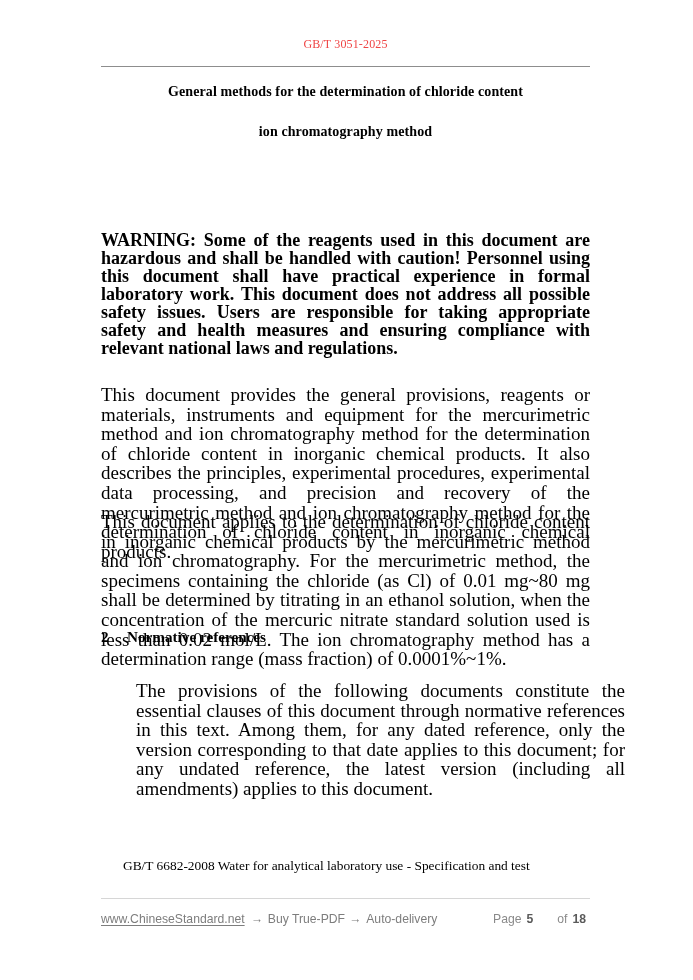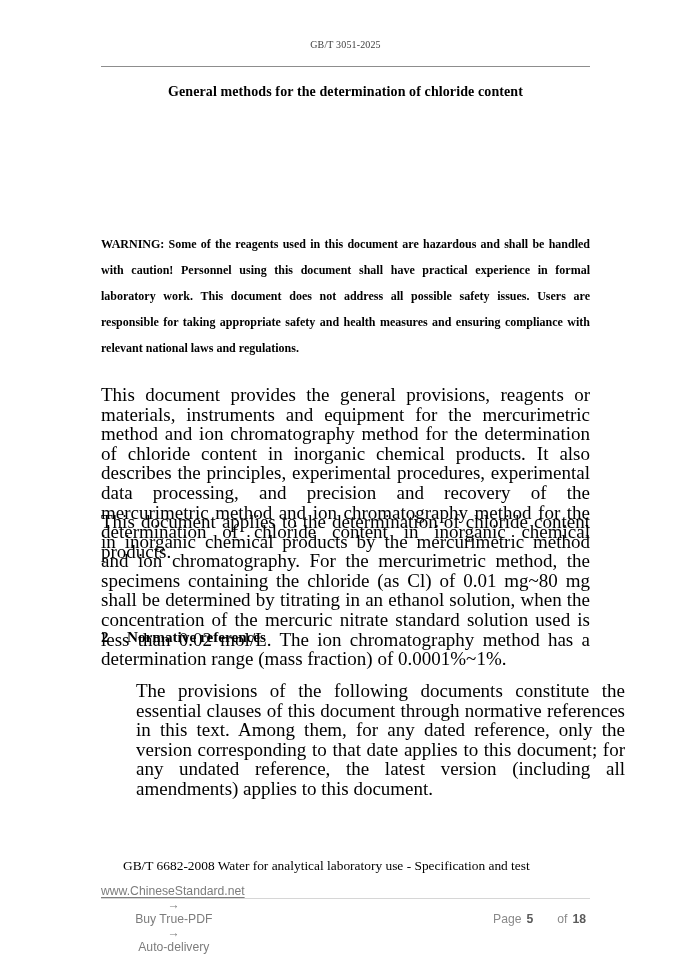--- a/index.html
+++ b/index.html
@@ -31,22 +31,22 @@
     width: 489px;
   }
 
   
   .page-header {
     top: 34px;
     text-align: center;
   }
   .page-header .hdr-text {
     font-family: "Liberation Serif", "DejaVu Serif", serif;
-    font-size: 10px;
-    color: #404040;
+    font-size: 12px;
+    color: #ef4444;
     letter-spacing: 0.15px;
   }
   .header-rule {
     position: absolute;
     left: 101px;
     top: 66px;
     width: 489px;
     height: 1px;
     background: #8d8d8d;
   }
@@ -62,22 +62,22 @@
   }
   .doc-title .tline {
     display: block;
     white-space: nowrap;
   }
 
   
   .warning-block {
     top: 231px;
     font-weight: bold;
-    font-size: 12px;
-    line-height: 26px;
+    font-size: 18px;
+    line-height: 18px;
     text-align: justify;
     text-justify: inter-word;
   }
 
   
   .section-heading {
     font-weight: bold;
     font-size: 15.2px;
     line-height: 20px;
     white-space: nowrap;
@@ -128,23 +128,22 @@
     height: 22px;
     font-family: "Liberation Sans", "DejaVu Sans", sans-serif;
     font-size: 12.2px;
     color: #7d7d7d;
     display: flex;
     align-items: center;
     justify-content: space-between;
   }
   .footer-promo {
     display: flex;
-    align-items: center;
-    white-space: nowrap;
-    flex-direction: column;
+    align-items: flex-end;
+    white-space: nowrap;
   }
   .footer-url {
     text-decoration: underline;
     text-underline-offset: 2px;
     color: #7d7d7d;
     padding-right: 2px;
   }
   .footer-arrow {
     padding: 0 5px 0 4px;
     color: #7d7d7d;
@@ -166,20 +165,21 @@
 
 <div class="page">
 
   <div class="content-col page-header">
     <span class="hdr-text">GB/T 3051-2025</span>
   </div>
   <div class="header-rule"></div>
 
   <div class="content-col doc-title">
     <span class="tline">General methods for the determination of chloride content</span>
+    <span class="tline">ion chromatography method</span>
   </div>
 
   <div class="content-col warning-block">WARNING: Some of the reagents used in this document are hazardous and shall be handled with caution! Personnel using this document shall have practical experience in formal laboratory work. This document does not address all possible safety issues. Users are responsible for taking appropriate safety and health measures and ensuring compliance with relevant national laws and regulations.</div>
 
 
   <div class="content-col body-para" id="para-scope-1">This document provides the general provisions, reagents or materials, instruments and equipment for the mercurimetric method and ion chromatography method for the determination of chloride content in inorganic chemical products. It also describes the principles, experimental procedures, experimental data processing, and precision and recovery of the mercurimetric method and ion chromatography method for the determination of chloride content in inorganic chemical products.</div>
   <div class="content-col body-para" id="para-scope-2">This document applies to the determination of chloride content in inorganic chemical products by the mercurimetric method and ion chromatography. For the mercurimetric method, the specimens containing the chloride (as Cl) of 0.01 mg~80 mg shall be determined by titrating in an ethanol solution, when the concentration of the mercuric nitrate standard solution used is less than 0.02 mol/L. The ion chromatography method has a determination range (mass fraction) of 0.0001%~1%.</div>
 
   <div class="content-col section-heading" id="heading-normative">
     <span class="sec-num">2</span><span>Normative references</span>

